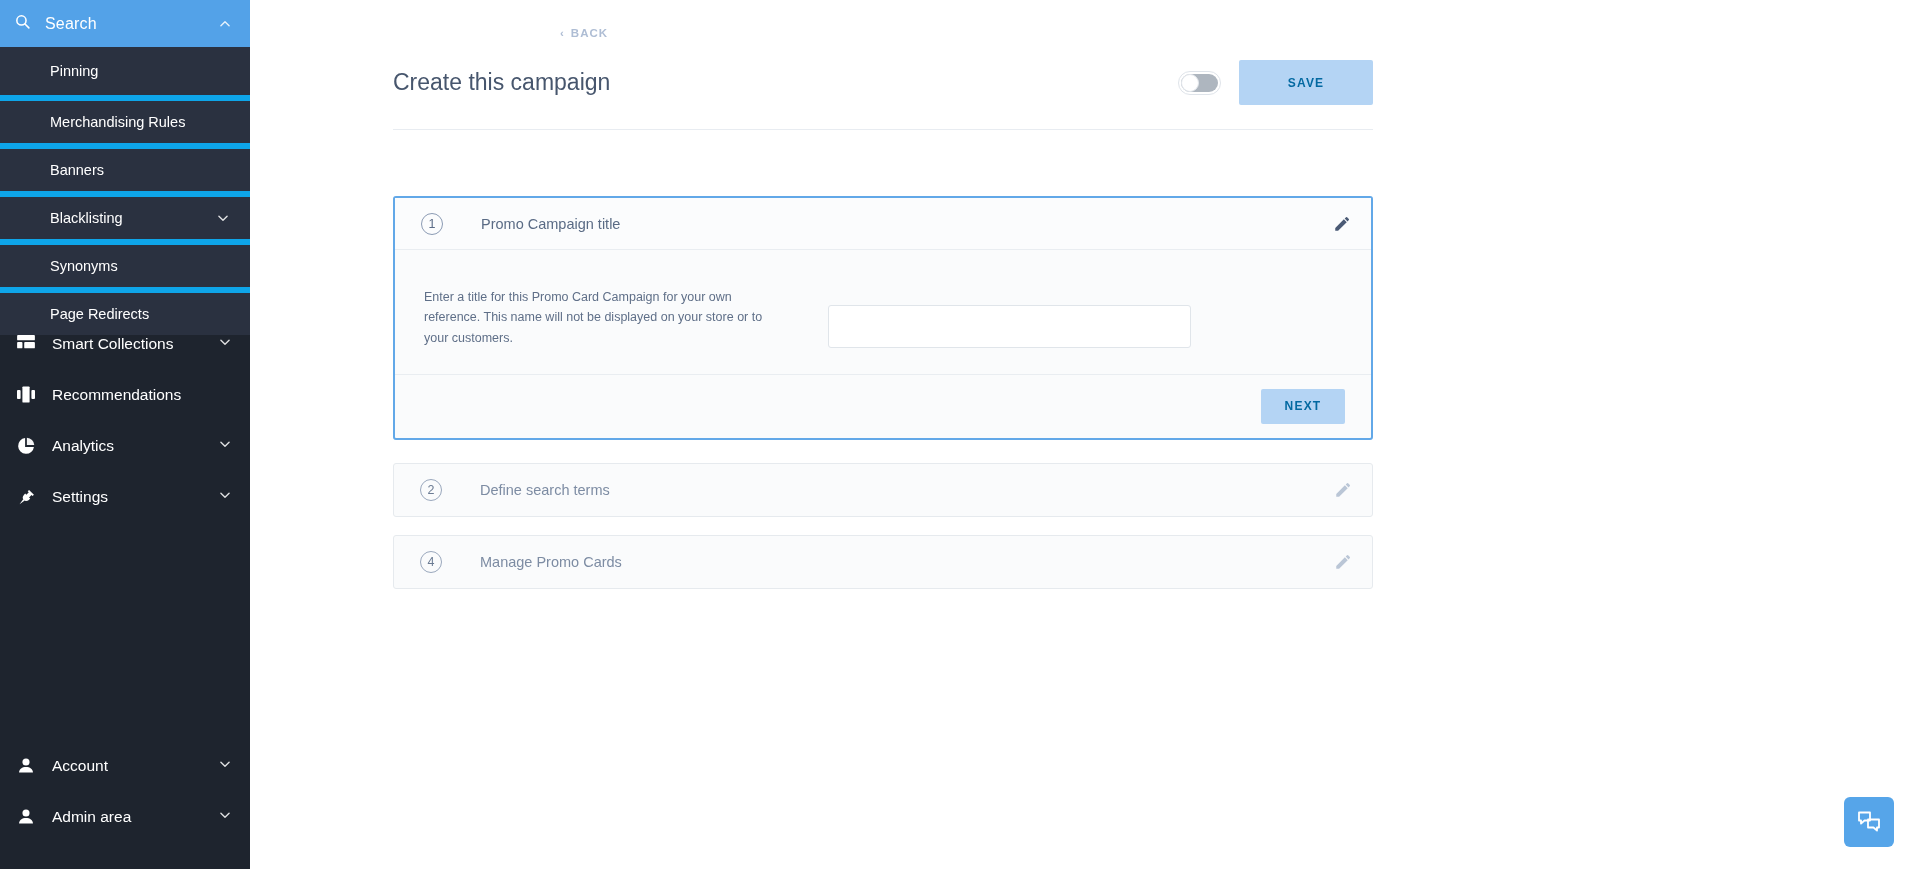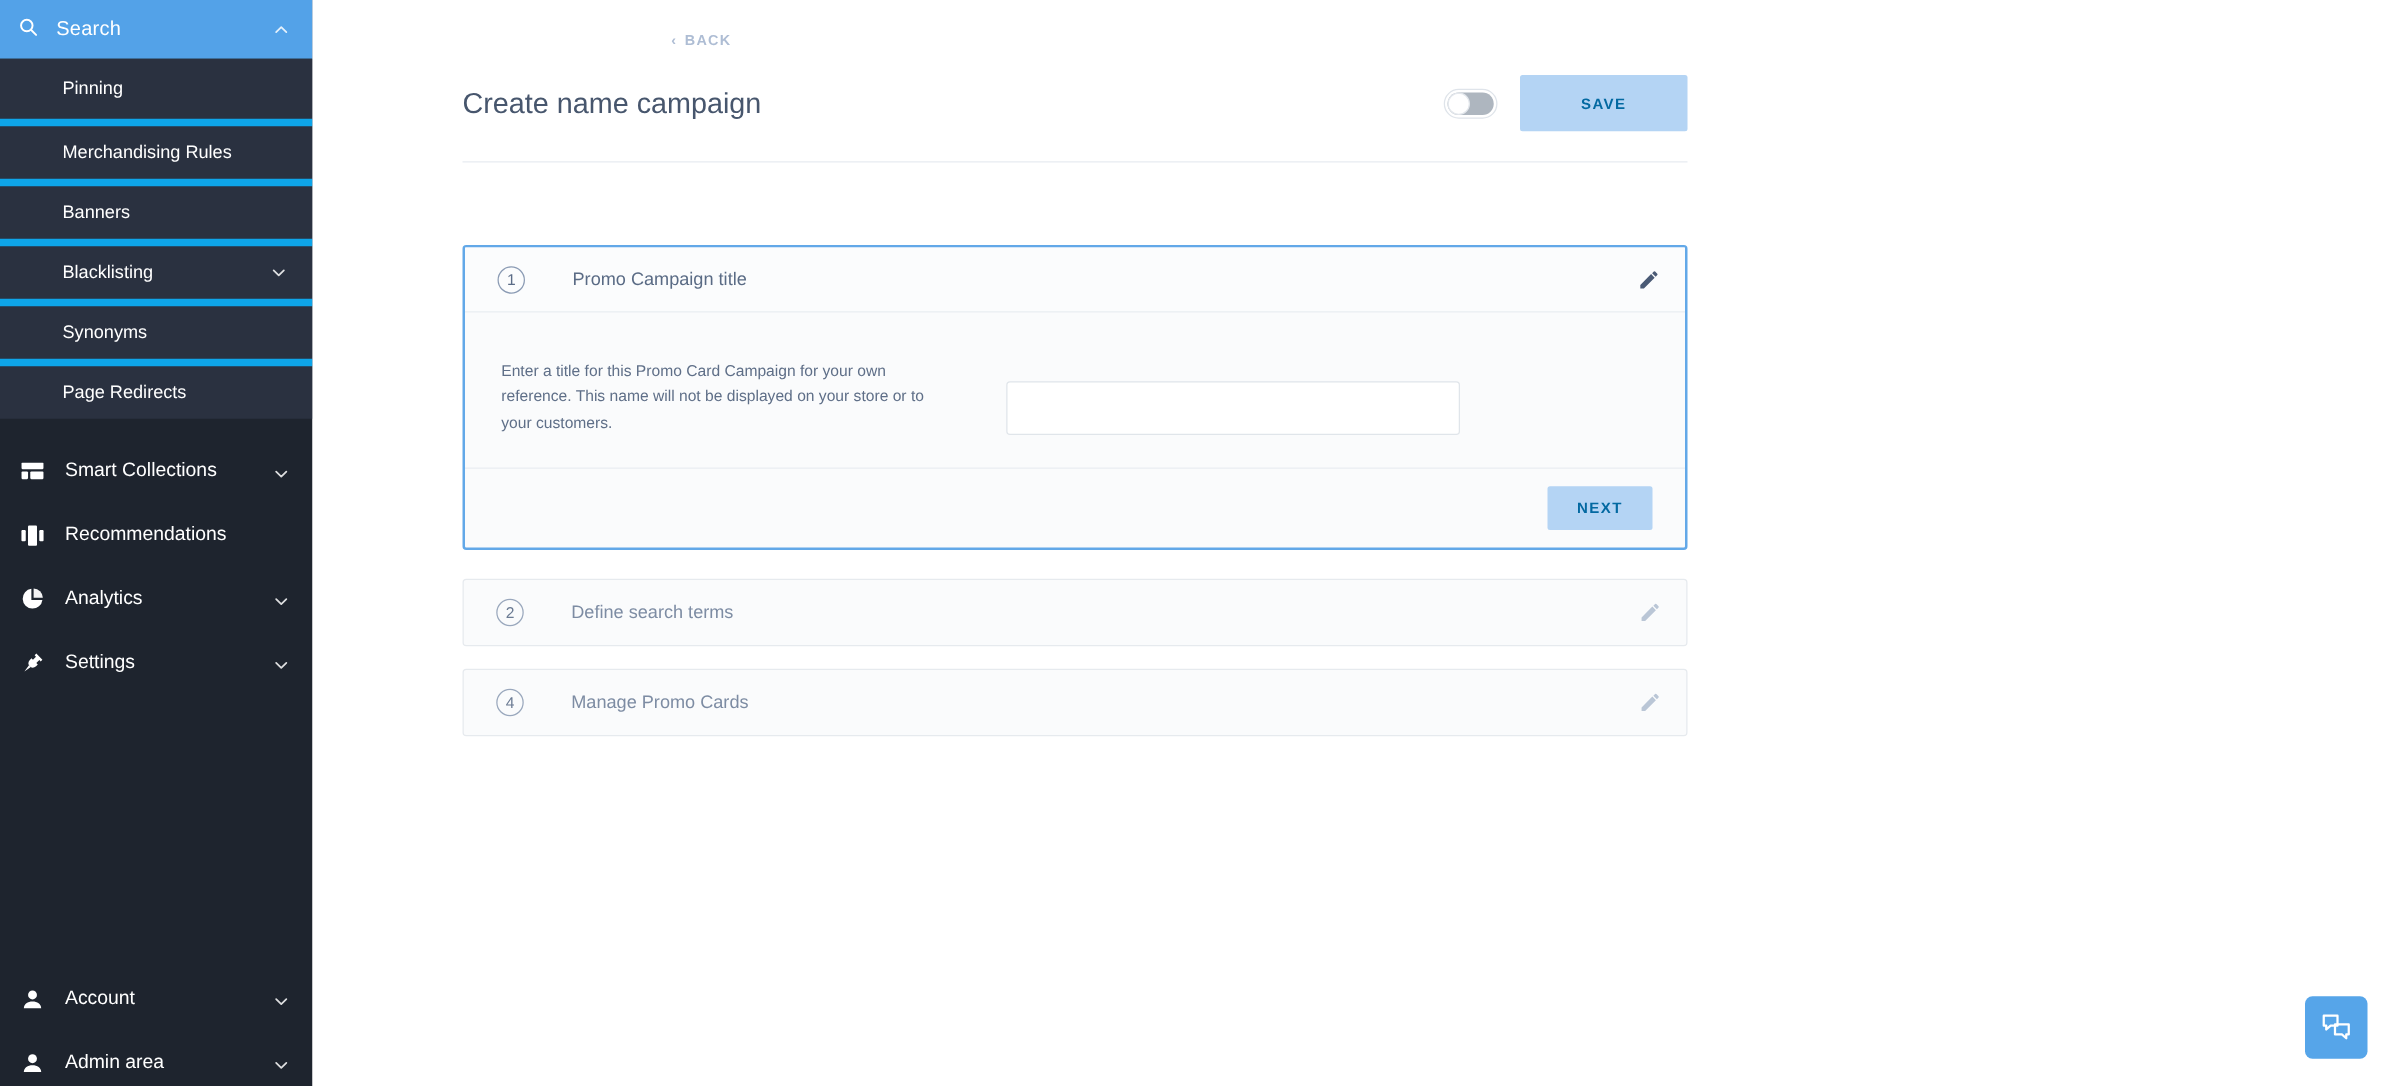--- a/index.html
+++ b/index.html
@@ -2,21 +2,21 @@
 <html><head>
 <meta charset="utf-8">
 <style>
   * { box-sizing: border-box; margin: 0; padding: 0; }
   html, body {
     width: 1919px; height: 869px;
     background: #ffffff;
     font-family: "Liberation Sans", sans-serif;
     overflow: hidden;
   }
-  .app { display: flex; width: 1919px; height: 869px; }
+  .app { display: flex; width: 1919px; height: 869px; gap: 23px; }
 
   
   .sidebar {
     width: 250px; height: 869px;
     background: #1e242e;
     display: flex; flex-direction: column;
     flex: 0 0 250px;
     position: relative;
   }
   .sb-head {
@@ -37,21 +37,21 @@
   }
   .sub-item:first-child { border-top: none; }
   .sub-item.active { background: #323b4c; }
   .sub-item.active::before {
     content: ""; position: absolute; left: 0; top: 0; bottom: 0;
     width: 4px; background: #53a2e8;
   }
   .sub-item .lbl { flex: 1; }
 
   .top-item {
-    height: 51px; display: flex; align-items: flex-end;
+    height: 51px; display: flex; align-items: flex-start;
     padding: 0 18px 0 14px;
     color: #ffffff; font-size: 15.5px;
   }
   .top-item .ic { width: 24px; display: flex; align-items: center; justify-content: center; flex: 0 0 24px; }
   .top-item .lbl { flex: 1; margin-left: 14px; }
   .sb-spacer { flex: 1; }
   .sb-bottom { padding-bottom: 10px; }
 
   .chev { width: 14px; height: 14px; flex: 0 0 14px; opacity: .85; }
 
@@ -280,21 +280,21 @@
   <main class="main">
 
     <a class="back-link">
       <span>‹</span>
       <span>BACK</span>
     </a>
 
     <div class="content">
 
       <div class="page-head">
-        <h1 class="page-title">Create name campaign</h1>
+        <h1 class="page-title">Create this campaign</h1>
         <div class="toggle">
           <div class="track">
             <div class="knob"></div>
           </div>
         </div>
         <button class="btn-disabled save-btn">SAVE</button>
       </div>
 
       <div class="cards">
 

